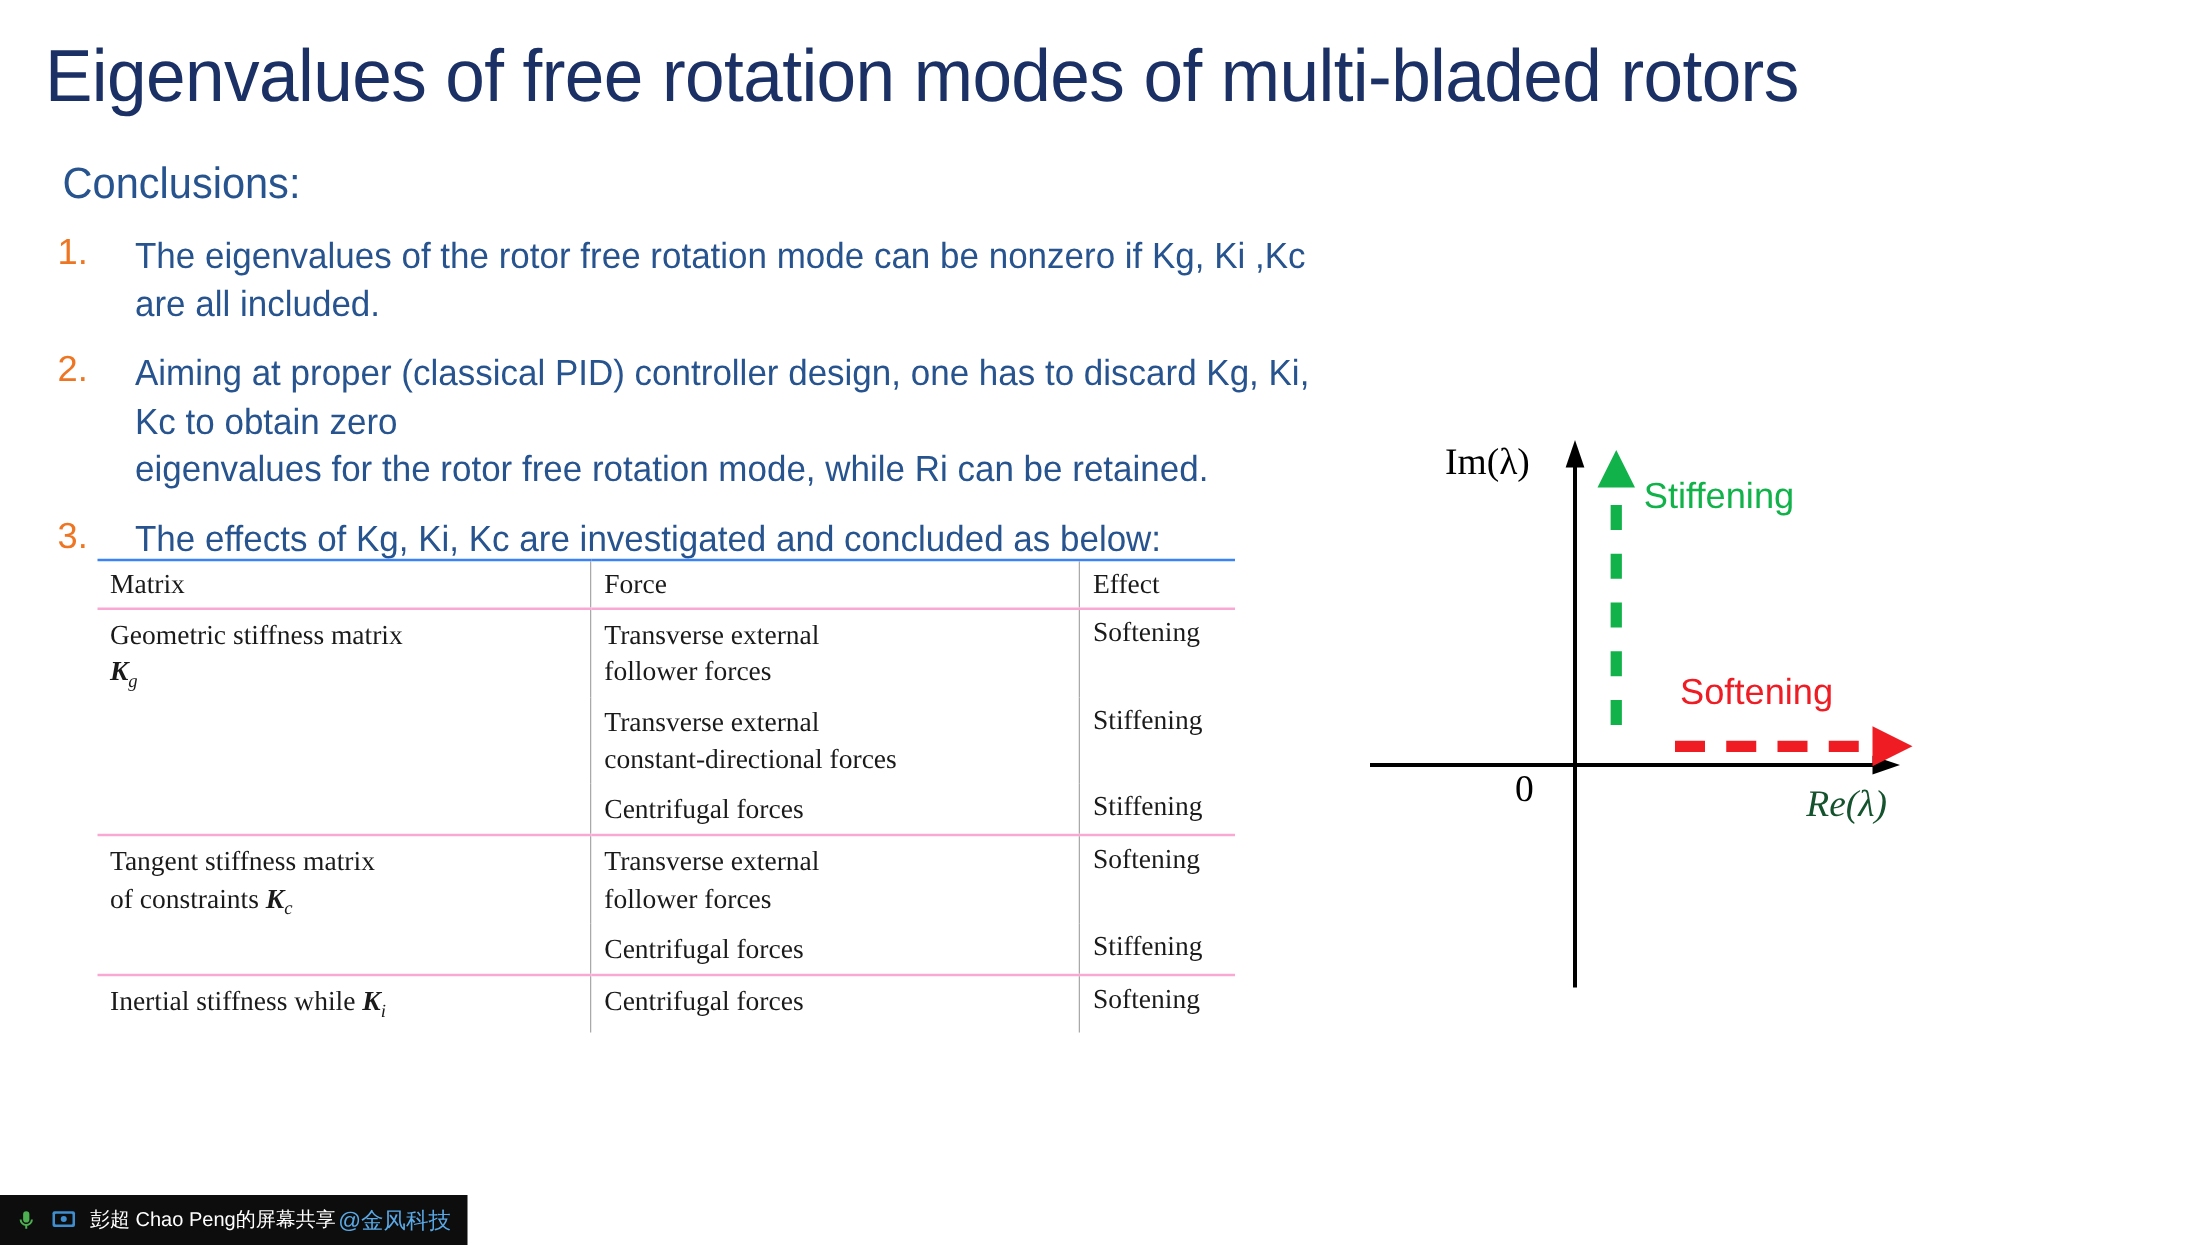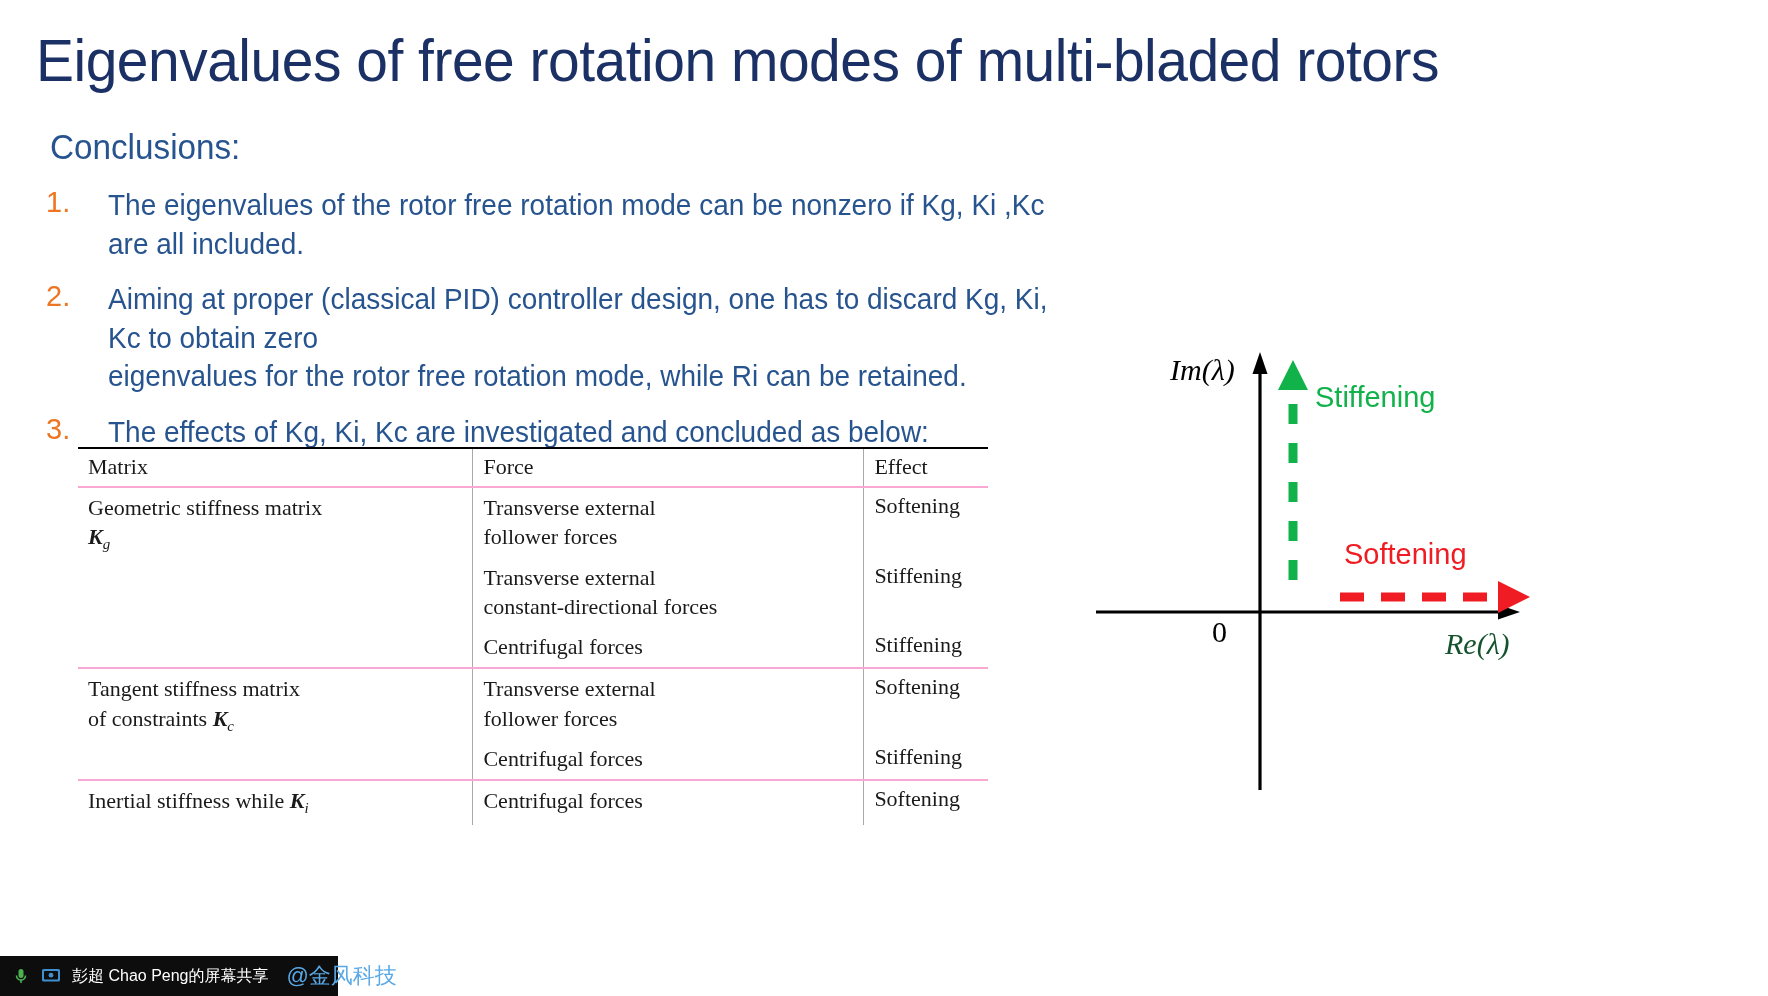--- a/index.html
+++ b/index.html
@@ -95,21 +95,21 @@
     border-collapse: collapse;
     width: 910px;
     font-size: 22px;
   }
   table.eff td, table.eff th {
     text-align: left;
     font-weight: normal;
     vertical-align: top;
     padding: 5px 0 6px 10px;
   }
-  .rule-top   { border-top: 2px solid #000000; }
+  .rule-top   { border-top: 2px solid #3b82f6; }
   .rule-mid   { border-top: 2px solid #f9a8d4; }
   .vline      { border-left: 1px solid #a9a9a9; }
   .col-matrix { width: 400px; }
   .col-force  { width: 395px; }
   .col-effect { width: 115px; }
   .mvar {
     font-style: italic;
     font-weight: bold;
     font-family: "Liberation Serif", serif;
     text-align: center;
@@ -125,24 +125,23 @@
   .diagram {
     position: absolute;
     left: 1090px;
     top: 340px;
     width: 460px;
     height: 470px;
   }
   .diagram svg { display: block; }
   .lbl-im {
     position: absolute;
-    left: 80px;
+    left: 66px;
     top: 13px;
     font-family: "Liberation Serif", serif;
-    font-style: italic;
     font-size: 30px;
     color: #000;
     white-space: nowrap;
   }
   .lbl-re {
     position: absolute;
     left: 355px;
     top: 287px;
     font-family: Liberation Serif, serif;
     font-style: italic;
@@ -175,21 +174,21 @@
     font-size: 29px;
     color: #ef1c24;
     white-space: nowrap;
   }
 
   
   .taskbar {
     position: absolute;
     left: 0;
     bottom: 0;
-    width: 338px;
+    width: 374px;
     height: 40px;
     background: #0d0d0d;
     display: flex;
     align-items: center;
     padding-left: 8px;
     box-sizing: border-box;
   }
   .tb-icon {
     width: 26px;
     height: 26px;
@@ -201,23 +200,23 @@
   }
   .tb-text {
     color: #ffffff;
     font-size: 16px;
     font-family: "Liberation Sans", sans-serif;
     margin-left: 4px;
     white-space: nowrap;
   }
   .tb-badge {
     color: #5aa9e6;
-    font-size: 22px;
-    font-family: "Liberation Sans", sans-serif;
-    margin-left: 18px;
+    font-size: 18px;
+    font-family: "Liberation Sans", sans-serif;
+    margin-left: 2px;
     white-space: nowrap;
   }
 </style>
 </head>
 <body>
 
 <div class="slide">
 
   <div class="slide-title">Eigenvalues of free rotation modes of multi-bladed rotors</div>
 

